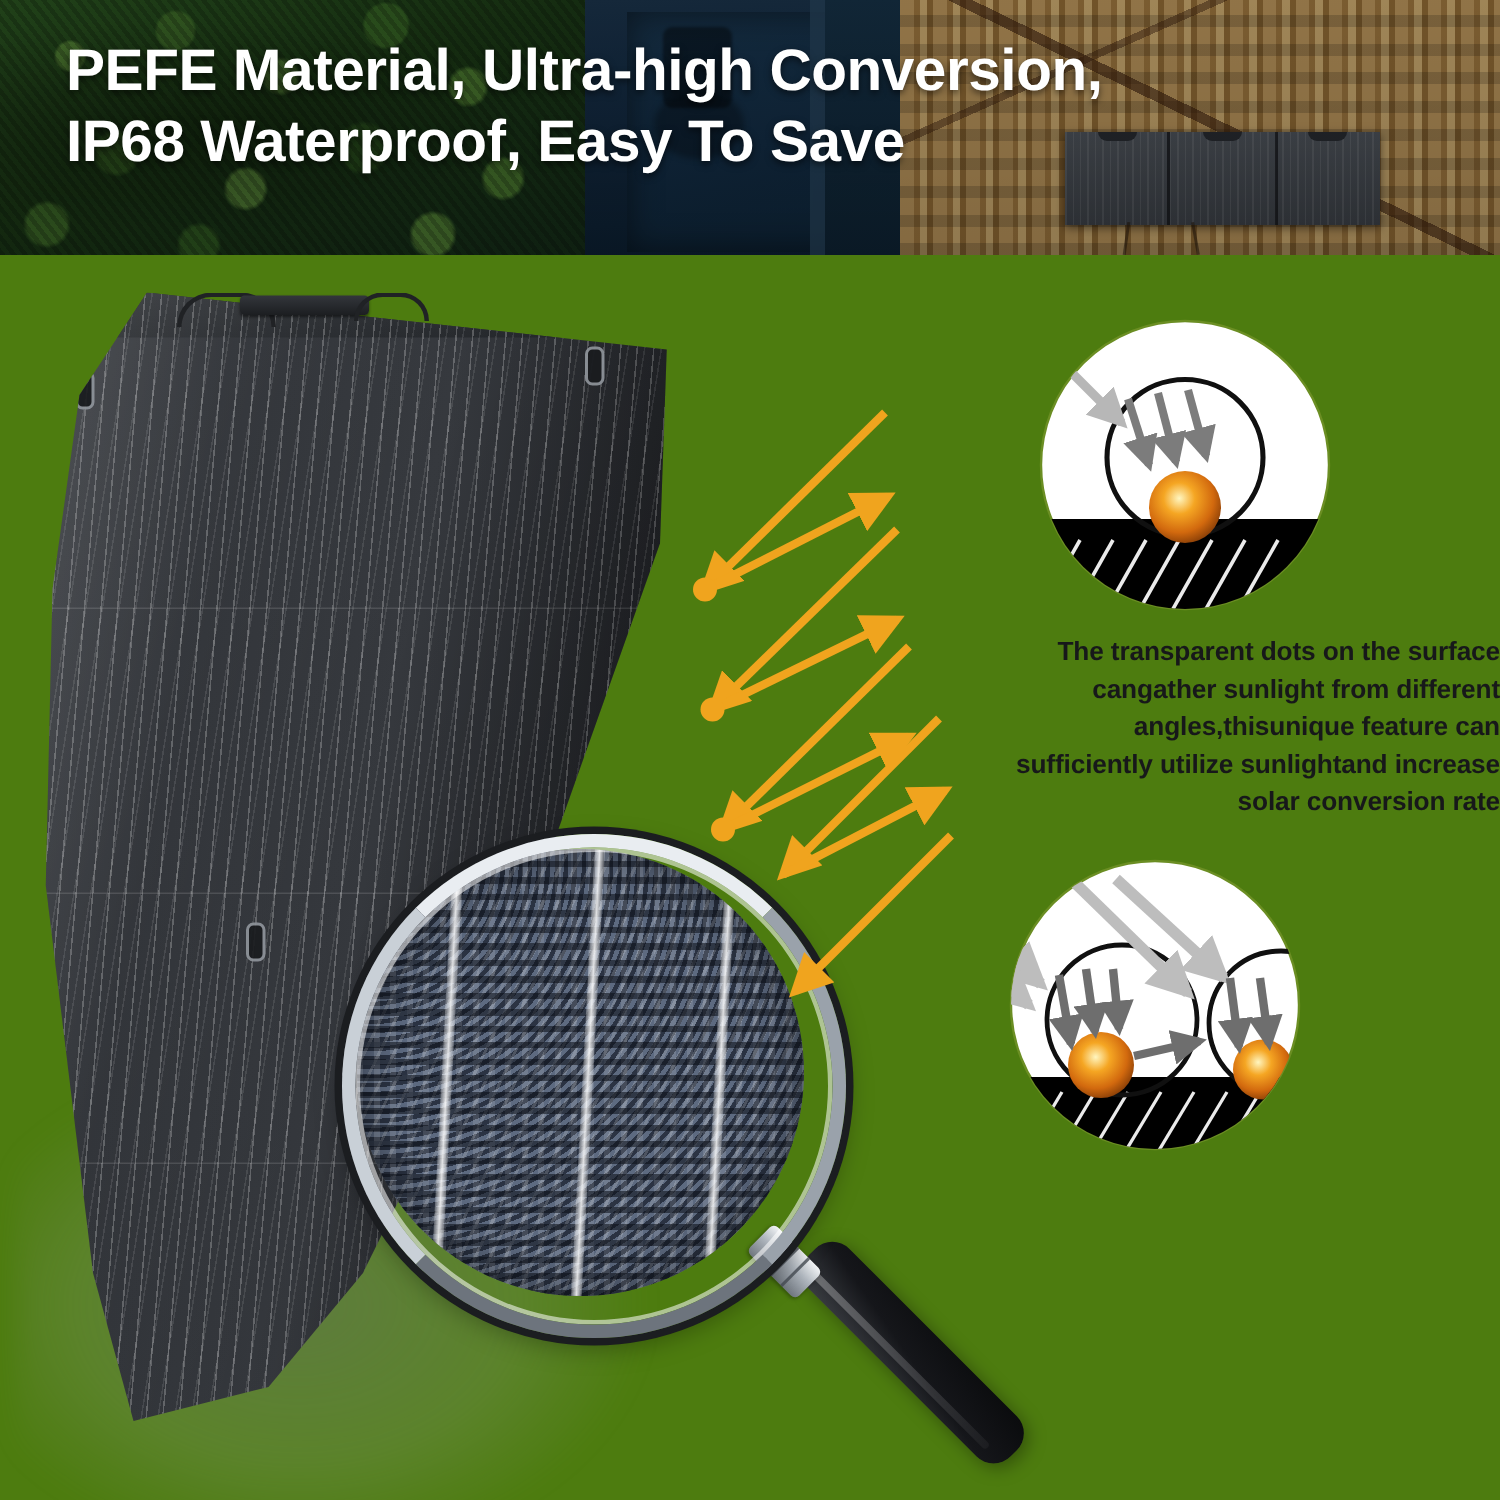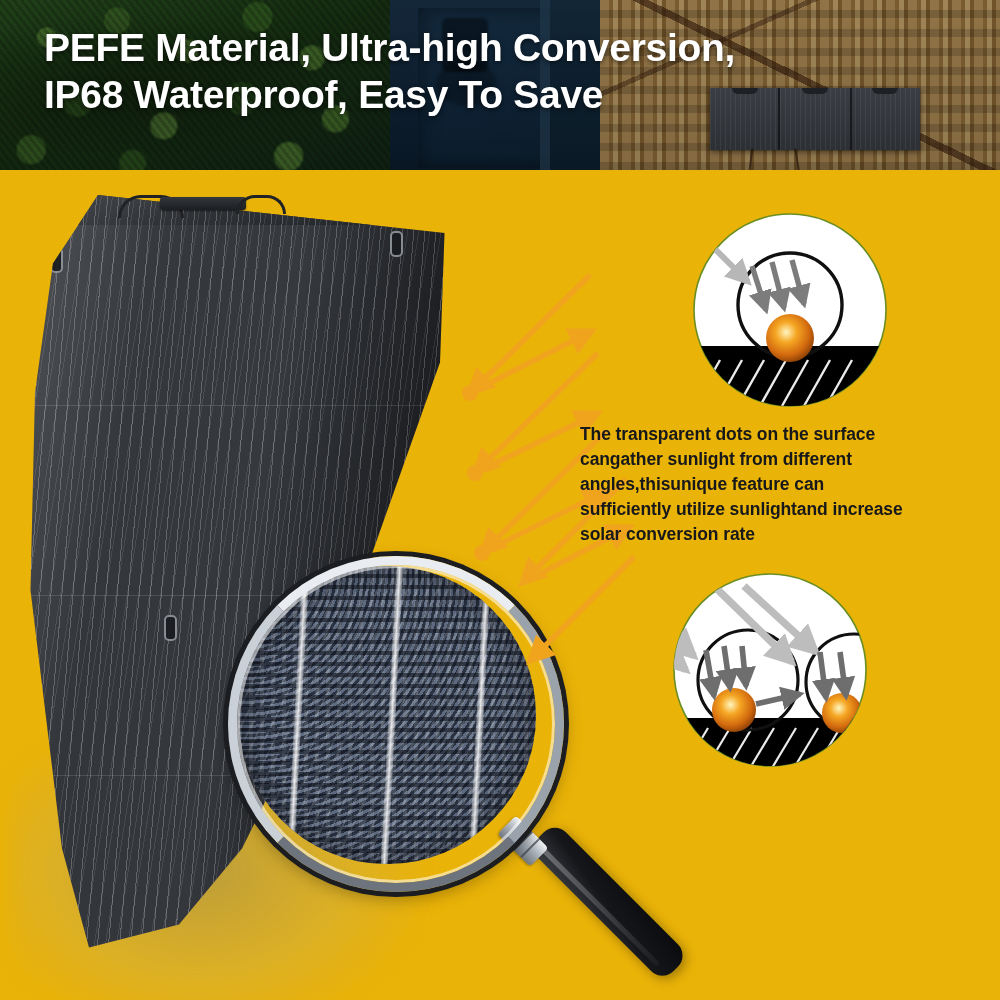--- a/index.html
+++ b/index.html
@@ -1,21 +1,21 @@
 <!DOCTYPE html>
 <html><head>
 <meta charset="utf-8">
 <title>Solar Panel Product Feature Page</title>
 <style>
   html,body{margin:0;padding:0;background:#fff;}
   body{
     font-family:"Liberation Sans","DejaVu Sans",sans-serif;
     width:1000px;height:1000px;overflow:hidden;position:relative;
   }
-  #page{position:relative;width:1000px;height:1000px;background:#eab308;overflow:hidden;}
+  #page{position:relative;width:1000px;height:1000px;background:#4d7c0f;overflow:hidden;}
 
   
   .banner{position:absolute;left:0;top:0;width:1000px;height:170px;overflow:hidden;background:#0d1b12;}
   .banner-photos{position:absolute;inset:0;display:flex;}
   .photo{position:relative;height:100%;overflow:hidden;}
   .photo-green{width:390px;
     background:
       radial-gradient(circle at 12% 22%, rgba(96,150,60,.85) 0 9px, transparent 11px),
       radial-gradient(circle at 30% 12%, rgba(70,120,45,.8) 0 12px, transparent 14px),
       radial-gradient(circle at 48% 30%, rgba(110,165,70,.7) 0 10px, transparent 13px),
@@ -141,21 +141,21 @@
 
   
   .rays{position:absolute;left:430px;top:265px;width:220px;height:420px;}
 
   
   .feature{position:absolute;}
   .feat1{left:580px;top:210px;width:420px;}
   .feat2{left:600px;top:570px;width:400px;}
   .circle-diagram{position:relative;margin:0 auto;}
   .feat-text{
-    text-align:left;color:#17181a;font-weight:700;
+    text-align:right;color:#17181a;font-weight:700;
     font-size:17.5px;line-height:25px;white-space:pre-line;letter-spacing:-.1px;}
   .feat1 .feat-text{margin-top:12px;}
   .feat2 .feat-text{margin-top:14px;}
 </style>
 </head>
 <body>
 
 <div id="page">
 
   <div class="banner">

